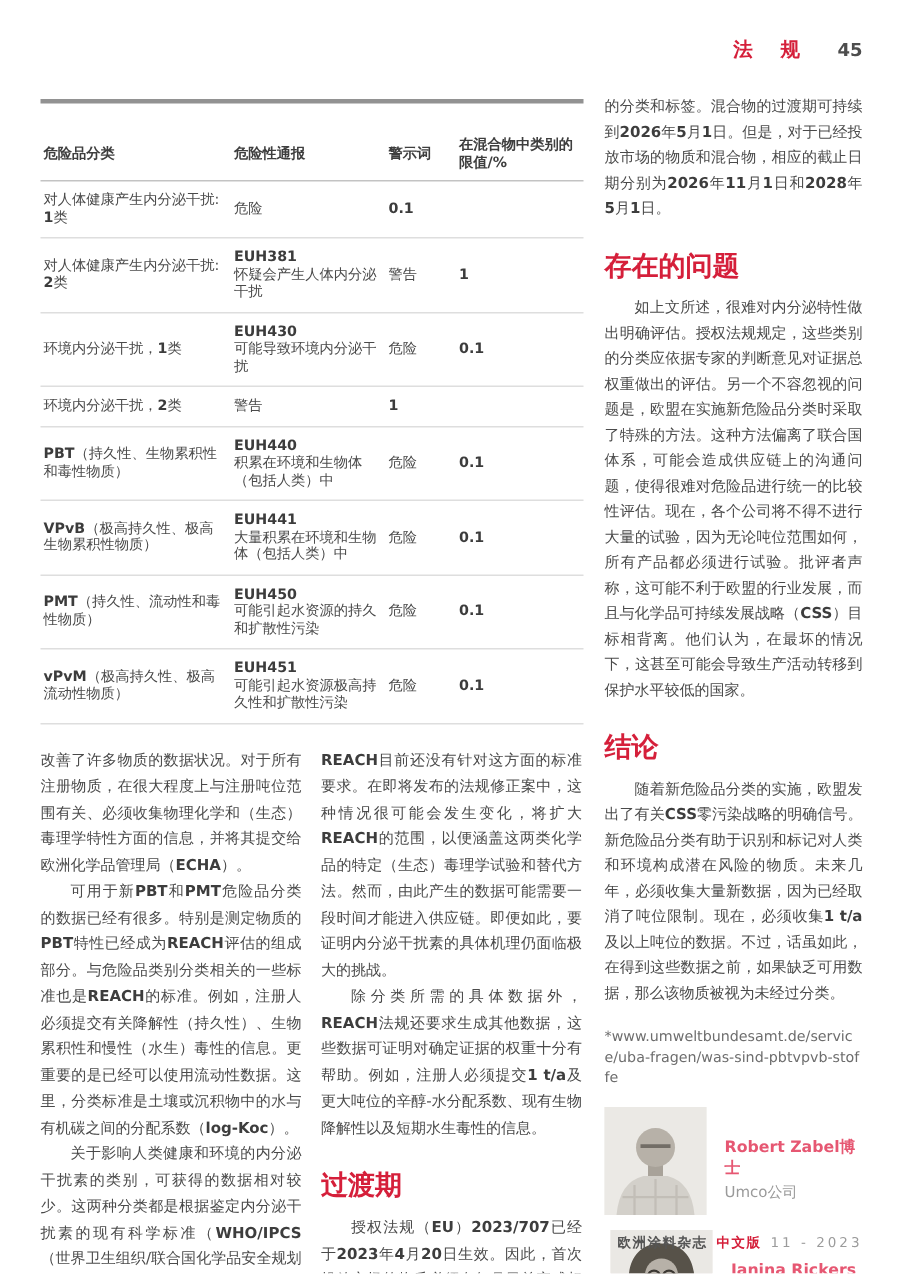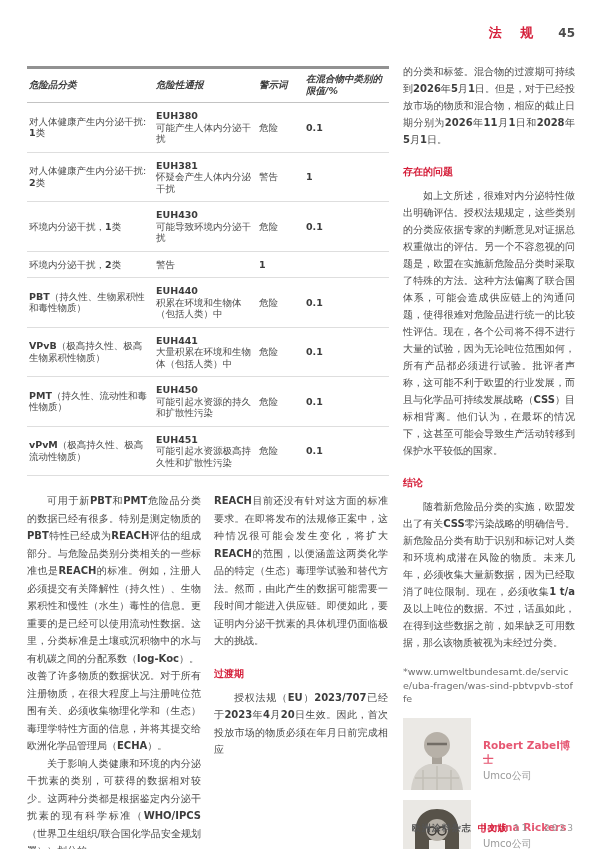--- a/index.html
+++ b/index.html
@@ -17,36 +17,36 @@
   .page-number{color:#4d4d4d;font-weight:bold;font-size:12px;}
   
   .content{position:absolute;top:63px;left:27px;width:548px;display:flex;gap:14px;}
   .left-main{width:362px;flex:none;}
   .right-col{flex:1;min-width:0;}
   
   .hazard-table{margin-top:3px;border-top:3px solid #929292;}
   .t-row{display:grid;grid-template-columns:120px 96px 40px 1fr;column-gap:7px;
          padding:7px 0 7px 2px;border-bottom:1px solid var(--rule);align-items:center;
          font-size:9.5px;line-height:11.5px;color:#4a4a4a;}
-  .t-row.head{font-weight:bold;border-bottom:1px solid #c3c3c3;color:#3e3e3e;padding:4px 0 6px 2px;font-style:italic;}
+  .t-row.head{font-weight:bold;border-bottom:1px solid #c3c3c3;color:#3e3e3e;padding:22px 0 6px 2px;}
   .t-row .limit{text-align:left;}
   .t-row b{color:#3c3c3c;}
   
   .text-cols{display:flex;gap:13px;margin-top:16px;}
   .text-col{width:174px;flex:none;}
   .para{font-size:10px;line-height:17.5px;text-align:justify;margin:0;color:var(--text);}
   .right-col .para{line-height:17px;}
   .para.indent{text-indent:2em;}
   .para b{color:#3d3d3d;}
-  .col-heading{color:var(--red);font-size:10px;font-weight:bold;margin:17px 0 8px 0;}
+  .col-heading{color:var(--red);font-size:18px;font-weight:bold;margin:17px 0 8px 0;}
   .right-col .col-heading:first-child{margin-top:0;}
   
   .footnote{margin-top:14px;font-size:9.5px;line-height:13.5px;color:#6d6d6d;word-break:break-all;}
   .authors{margin-top:12px;}
-  .author{display:flex;gap:12px;margin-bottom:10px;}
+  .author{display:flex;gap:12px;margin-bottom:10px;justify-content:center;}
   .portrait{width:68px;height:72px;flex:none;background:#eae8e4;}
   .author-info{padding-top:20px;font-size:10px;line-height:14px;}
   .author-name{color:var(--name-red);font-weight:bold;font-size:10.5px;margin:0 0 3px 0;}
   .author-company{color:#9a9a9a;margin:0 0 2px 0;}
   
   .page-footer{position:absolute;right:25px;bottom:14px;display:flex;gap:6px;align-items:baseline;font-size:9px;}
   .footer-journal{color:#555;font-weight:bold;letter-spacing:1px;}
   .footer-edition{color:var(--red);font-weight:bold;letter-spacing:1px;text-align:right;}
   .footer-issue{color:#9b9b9b;letter-spacing:2px;}
 </style>
@@ -66,21 +66,20 @@
       <div class="hazard-table">
         <div class="t-row head" id="table-head">
             <div class="">危险品分类</div>
             <div class="">危险性通报</div>
             <div class="">警示词</div>
             <div class="limit">在混合物中类别的限值/%</div>
           </div>
         <div id="table-body">
             <div class="t-row">
               <div>对人体健康产生内分泌干扰: <b>1</b>类</div>
-              <div><b>EUH380</b><br>可能产生人体内分泌干扰</div>
               <div>危险</div>
               <div class="limit"><b>0.1</b></div>
             </div>
             <div class="t-row">
               <div>对人体健康产生内分泌干扰: <b>2</b>类</div>
               <div><b>EUH381</b><br>怀疑会产生人体内分泌干扰</div>
               <div>警告</div>
               <div class="limit"><b>1</b></div>
             </div>
             <div class="t-row">
@@ -115,26 +114,27 @@
             <div class="t-row">
               <div><b>vPvM</b>（极高持久性、极高流动性物质）</div>
               <div><b>EUH451</b><br>可能引起水资源极高持久性和扩散性污染</div>
               <div>危险</div>
               <div class="limit"><b>0.1</b></div>
             </div>
           </div>
       </div>
       <div class="text-cols">
         <div class="text-col" id="col-left">
+            <p class="para">改善了许多物质的数据状况。对于所有注册物质，在很大程度上与注册吨位范围有关、必须收集物理化学和（生态）毒理学特性方面的信息，并将其提交给欧洲化学品管理局（<b>ECHA</b>）。</p>
             <p class="para indent">可用于新<b>PBT</b>和<b>PMT</b>危险品分类的数据已经有很多。特别是测定物质的<b>PBT</b>特性已经成为<b>REACH</b>评估的组成部分。与危险品类别分类相关的一些标准也是<b>REACH</b>的标准。例如，注册人必须提交有关降解性（持久性）、生物累积性和慢性（水生）毒性的信息。更重要的是已经可以使用流动性数据。这里，分类标准是土壤或沉积物中的水与有机碳之间的分配系数（<b>log-Koc</b>）。</p>
-            <p class="para">改善了许多物质的数据状况。对于所有注册物质，在很大程度上与注册吨位范围有关、必须收集物理化学和（生态）毒理学特性方面的信息，并将其提交给欧洲化学品管理局（<b>ECHA</b>）。</p>
             <p class="para indent">关于影响人类健康和环境的内分泌干扰素的类别，可获得的数据相对较少。这两种分类都是根据鉴定内分泌干扰素的现有科学标准（<b>WHO/IPCS</b>（世界卫生组织/联合国化学品安全规划署））划分的。</p>
           </div>
         <div class="text-col" id="col-middle">
             <p class="para"><b>REACH</b>目前还没有针对这方面的标准要求。在即将发布的法规修正案中，这种情况很可能会发生变化，将扩大<b>REACH</b>的范围，以便涵盖这两类化学品的特定（生态）毒理学试验和替代方法。然而，由此产生的数据可能需要一段时间才能进入供应链。即便如此，要证明内分泌干扰素的具体机理仍面临极大的挑战。</p>
+            <p class="para indent">除分类所需的具体数据外，<b>REACH</b>法规还要求生成其他数据，这些数据可证明对确定证据的权重十分有帮助。例如，注册人必须提交<b>1</b> <b>t/a</b>及更大吨位的辛醇-水分配系数、现有生物降解性以及短期水生毒性的信息。</p>
             <h3 class="col-heading">过渡期</h3>
             <p class="para indent">授权法规（<b>EU</b>）<b>2023/707</b>已经于<b>2023</b>年<b>4</b>月<b>20</b>日生效。因此，首次投放市场的物质必须在年月日前完成相应</p>
           </div>
       </div>
     </div>
 
     <div class="right-col">
       <div id="col-right">
           <p class="para">的分类和标签。混合物的过渡期可持续到<b>2026</b>年<b>5</b>月<b>1</b>日。但是，对于已经投放市场的物质和混合物，相应的截止日期分别为<b>2026</b>年<b>11</b>月<b>1</b>日和<b>2028</b>年<b>5</b>月<b>1</b>日。</p>
           <h3 class="col-heading">存在的问题</h3>

